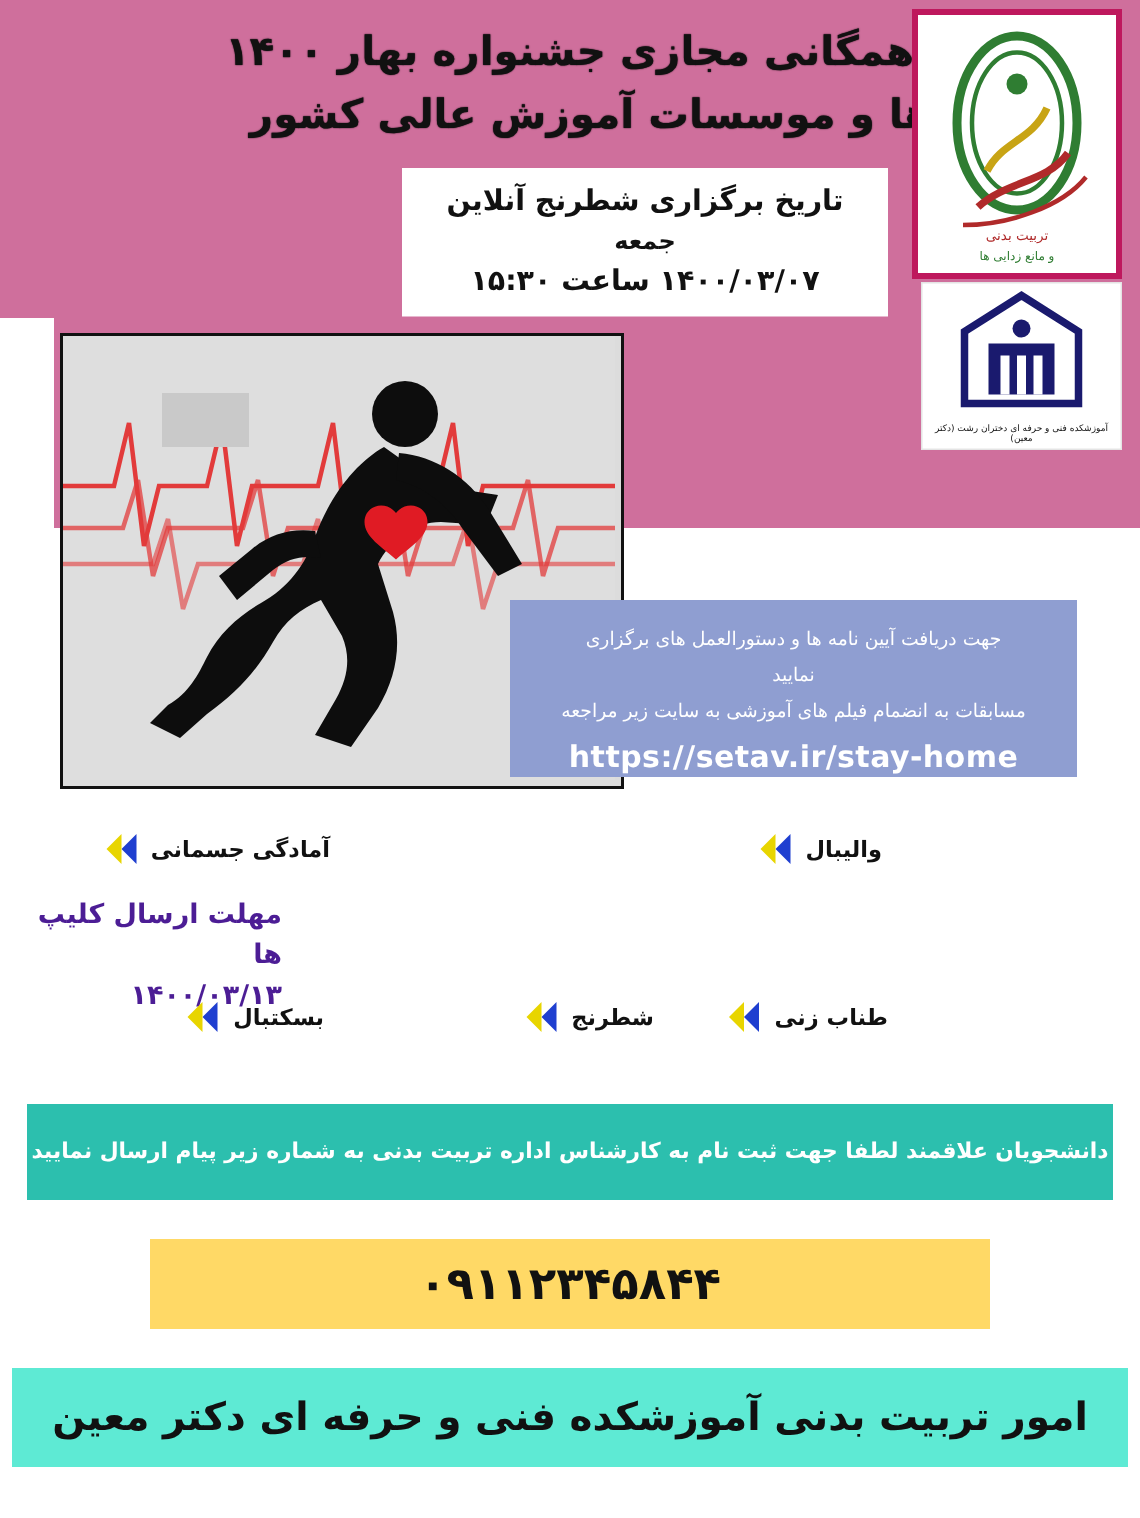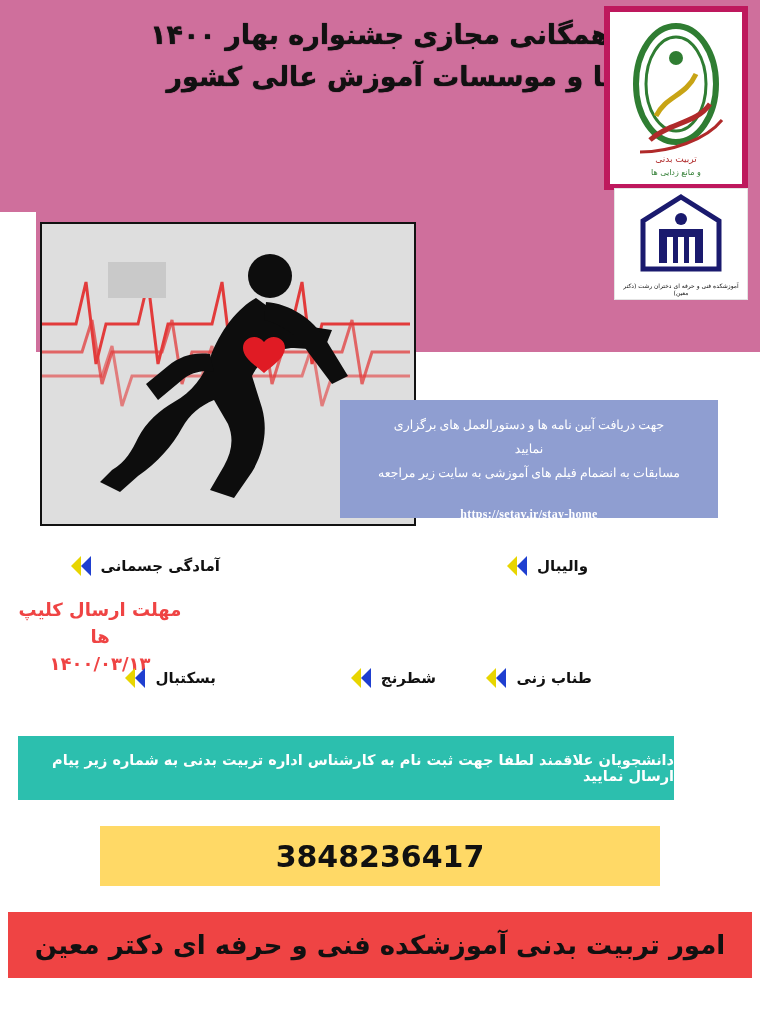--- a/index.html
+++ b/index.html
@@ -55,21 +55,21 @@
   }
 
   
   .logo-top {
     position: absolute;
     right: 12px;
     top: 6px;
     width: 132px;
     height: 172px;
     background: #ffffff;
-    border: 6px solid #be185d;
+    border: 4px solid #be185d;
     overflow: hidden;
   }
   .logo-bottom {
     position: absolute;
     right: 12px;
     top: 188px;
     width: 132px;
     height: 110px;
     background: #ffffff;
     border: 1px solid #e4e4e4;
@@ -133,28 +133,27 @@
     left: 340px;
     top: 400px;
     width: 378px;
     height: 118px;
     background: #8f9ed1;
     color: #ffffff;
     text-align: center;
     padding: 14px 12px 12px;
     box-sizing: border-box;
     line-height: 1.9;
-    font-family: Liberation Serif, serif;
   }
   .link-box .t { font-size: 12.5px; }
   .link-box .url {
-    font-size: 12px;
+    font-size: 20px;
     font-weight: bold;
     letter-spacing: 0.3px;
-    margin-top: 18px;
+    margin-top: 0;
   }
 
   
   .sports-row {
     position: absolute;
     left: 0;
     width: 760px;
     height: 28px;
   }
   .row1 { top: 552px; }
@@ -177,33 +176,33 @@
     height: 20px;
     flex: 0 0 auto;
   }
 
   
   .deadline {
     position: absolute;
     right: 572px;
     top: 596px;
     width: 176px;
-    text-align: center;
-    color: #ef4444;
+    text-align: right;
+    color: #4c1d95;
     font-weight: bold;
     font-size: 18px;
     line-height: 1.5;
   }
 
   
   .teal-box {
     position: absolute;
     left: 18px;
     top: 736px;
-    width: 656px;
+    width: 724px;
     height: 64px;
     background: #2cbfae;
     color: #ffffff;
     display: flex;
     align-items: center;
     justify-content: center;
     font-size: 14.5px;
     font-weight: bold;
   }
 
@@ -224,21 +223,21 @@
     font-size: 30px;
   }
 
   
   .orange-box {
     position: absolute;
     left: 8px;
     top: 912px;
     width: 744px;
     height: 66px;
-    background: #ef4444;
+    background: #5eead4;
     display: flex;
     align-items: center;
     justify-content: center;
     color: #111111;
     font-weight: bold;
     font-size: 26px;
   }
 </style>
 </head>
 <body>
@@ -271,20 +270,25 @@
       <path d="M66 8 L104 32 L104 80 L28 80 L28 32 Z" fill="none" stroke="#1a1a6e" stroke-width="5"></path>
       <rect x="44" y="40" width="44" height="34" fill="#1a1a6e"></rect>
       <rect x="52" y="48" width="6" height="26" fill="#ffffff"></rect>
       <rect x="63" y="48" width="6" height="26" fill="#ffffff"></rect>
       <rect x="74" y="48" width="6" height="26" fill="#ffffff"></rect>
       <circle cx="66" cy="30" r="6" fill="#1a1a6e"></circle>
     </svg>
     <div class="logo-caption">آموزشکده فنی و حرفه ای دختران رشت (دکتر معین)</div>
   </div>
 
+  <div class="date-box">
+    <div class="l1">تاریخ برگزاری شطرنج آنلاین</div>
+    <div class="l2">جمعه</div>
+    <div class="l3">۱۴۰۰/۰۳/۰۷  ساعت  ۱۵:۳۰</div>
+  </div>
 
   <div class="runner-frame">
     <svg class="ecg-svg" width="368" height="296" viewBox="0 0 368 296">
       <rect x="0" y="0" width="368" height="296" fill="#dedede"></rect>
       <g stroke="#e23b3b" stroke-width="3" fill="none">
         <path d="M0 100 H34 L44 58 L54 140 L64 100 H96 L106 58 L116 140 L126 100 H170 L180 58 L190 140 L200 100 H250 L260 58 L270 140 L280 100 H368"></path>
         <path d="M0 128 H40 L50 96 L60 160 L70 128 H120 L130 96 L140 160 L150 128 H210 L220 96 L230 160 L240 128 H300 L310 96 L320 160 L330 128 H368" opacity="0.75"></path>
         <path d="M0 152 H60 L70 122 L80 182 L90 152 H160 L170 122 L180 182 L190 152 H260 L270 122 L280 182 L290 152 H368" opacity="0.6"></path>
       </g>
     </svg>
@@ -349,18 +353,18 @@
       <svg class="chev" viewBox="0 0 26 20">
         <polygon points="24,0 14,10 24,20" fill="#1f3fd0"></polygon>
         <polygon points="14,0 4,10 14,20" fill="#e8d500"></polygon>
       </svg>
     </div>
   </div>
 
   <div class="teal-box">دانشجویان علاقمند لطفا جهت ثبت نام به کارشناس اداره تربیت بدنی به شماره زیر پیام ارسال نمایید</div>
 
   <div class="yellow-box">
-    <span>3848236417</span>
+    <span>۰۹۱۱۲۳۴۵۸۴۴</span>
   </div>
 
   <div class="orange-box">امور تربیت بدنی آموزشکده فنی و حرفه ای دکتر معین</div>
 
 </div>
 
 </body></html>

